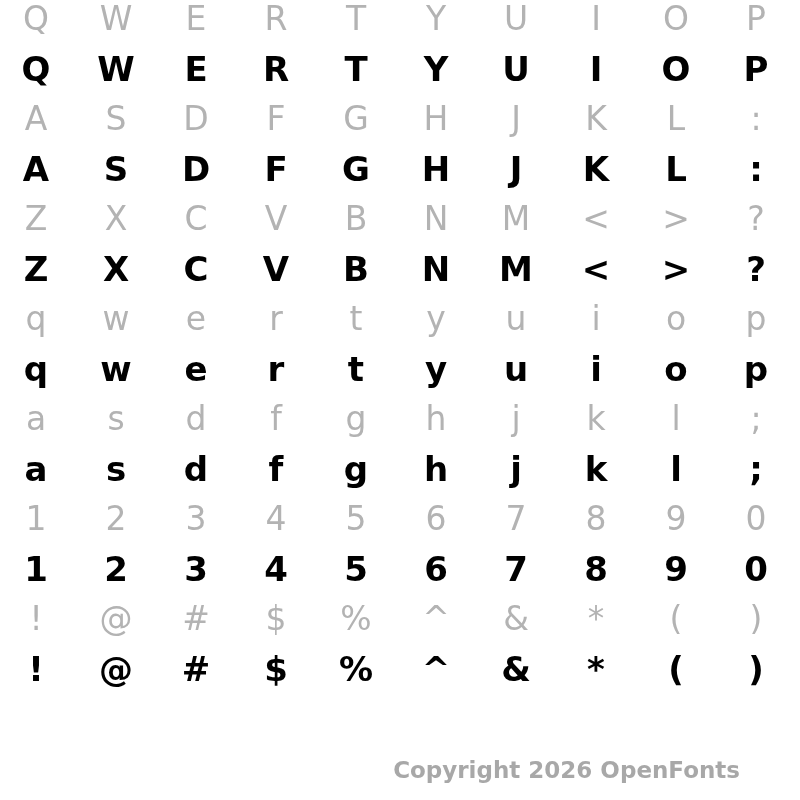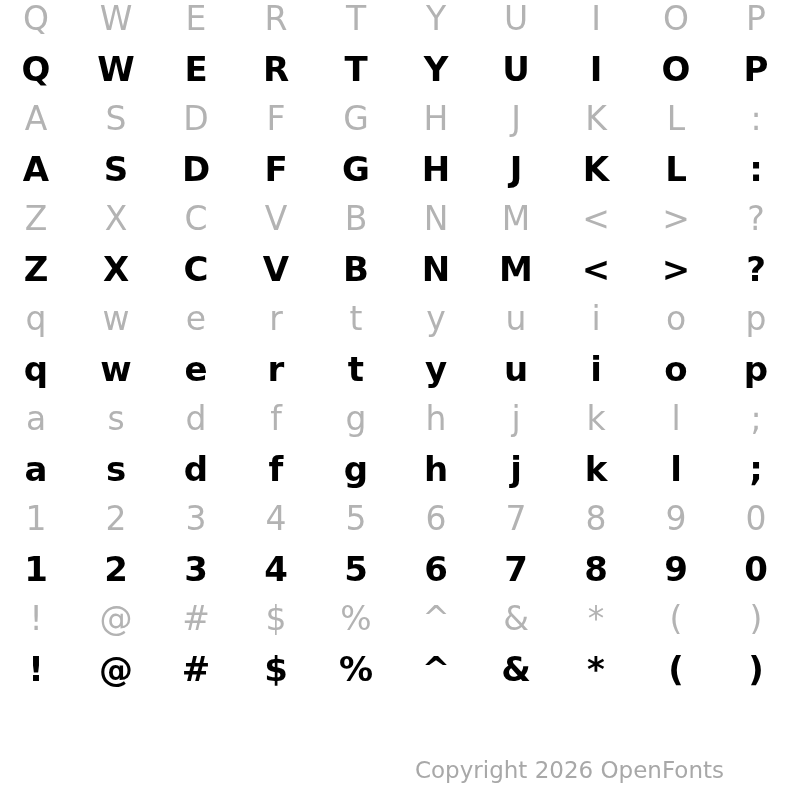--- a/index.html
+++ b/index.html
@@ -40,23 +40,23 @@
     font-weight:400;
   }
   .row-bold{
     color:var(--black);
     font-size:34px;
     font-weight:700;
   }
   #copyright{
     position:absolute;
     top:757px;
-    right:76px;
+    right:60px;
     font-size:23px;
-    font-weight:400;
+    font-weight:700;
     color:var(--copyright);
     line-height:1.2;
     white-space:nowrap;
   }
 </style>
 </head>
 <body>
 
 <div id="specimen">
     <div class="glyph-row row-gray"><span class="glyph-cell">Q</span><span class="glyph-cell">W</span><span class="glyph-cell">E</span><span class="glyph-cell">R</span><span class="glyph-cell">T</span><span class="glyph-cell">Y</span><span class="glyph-cell">U</span><span class="glyph-cell">I</span><span class="glyph-cell">O</span><span class="glyph-cell">P</span></div>

